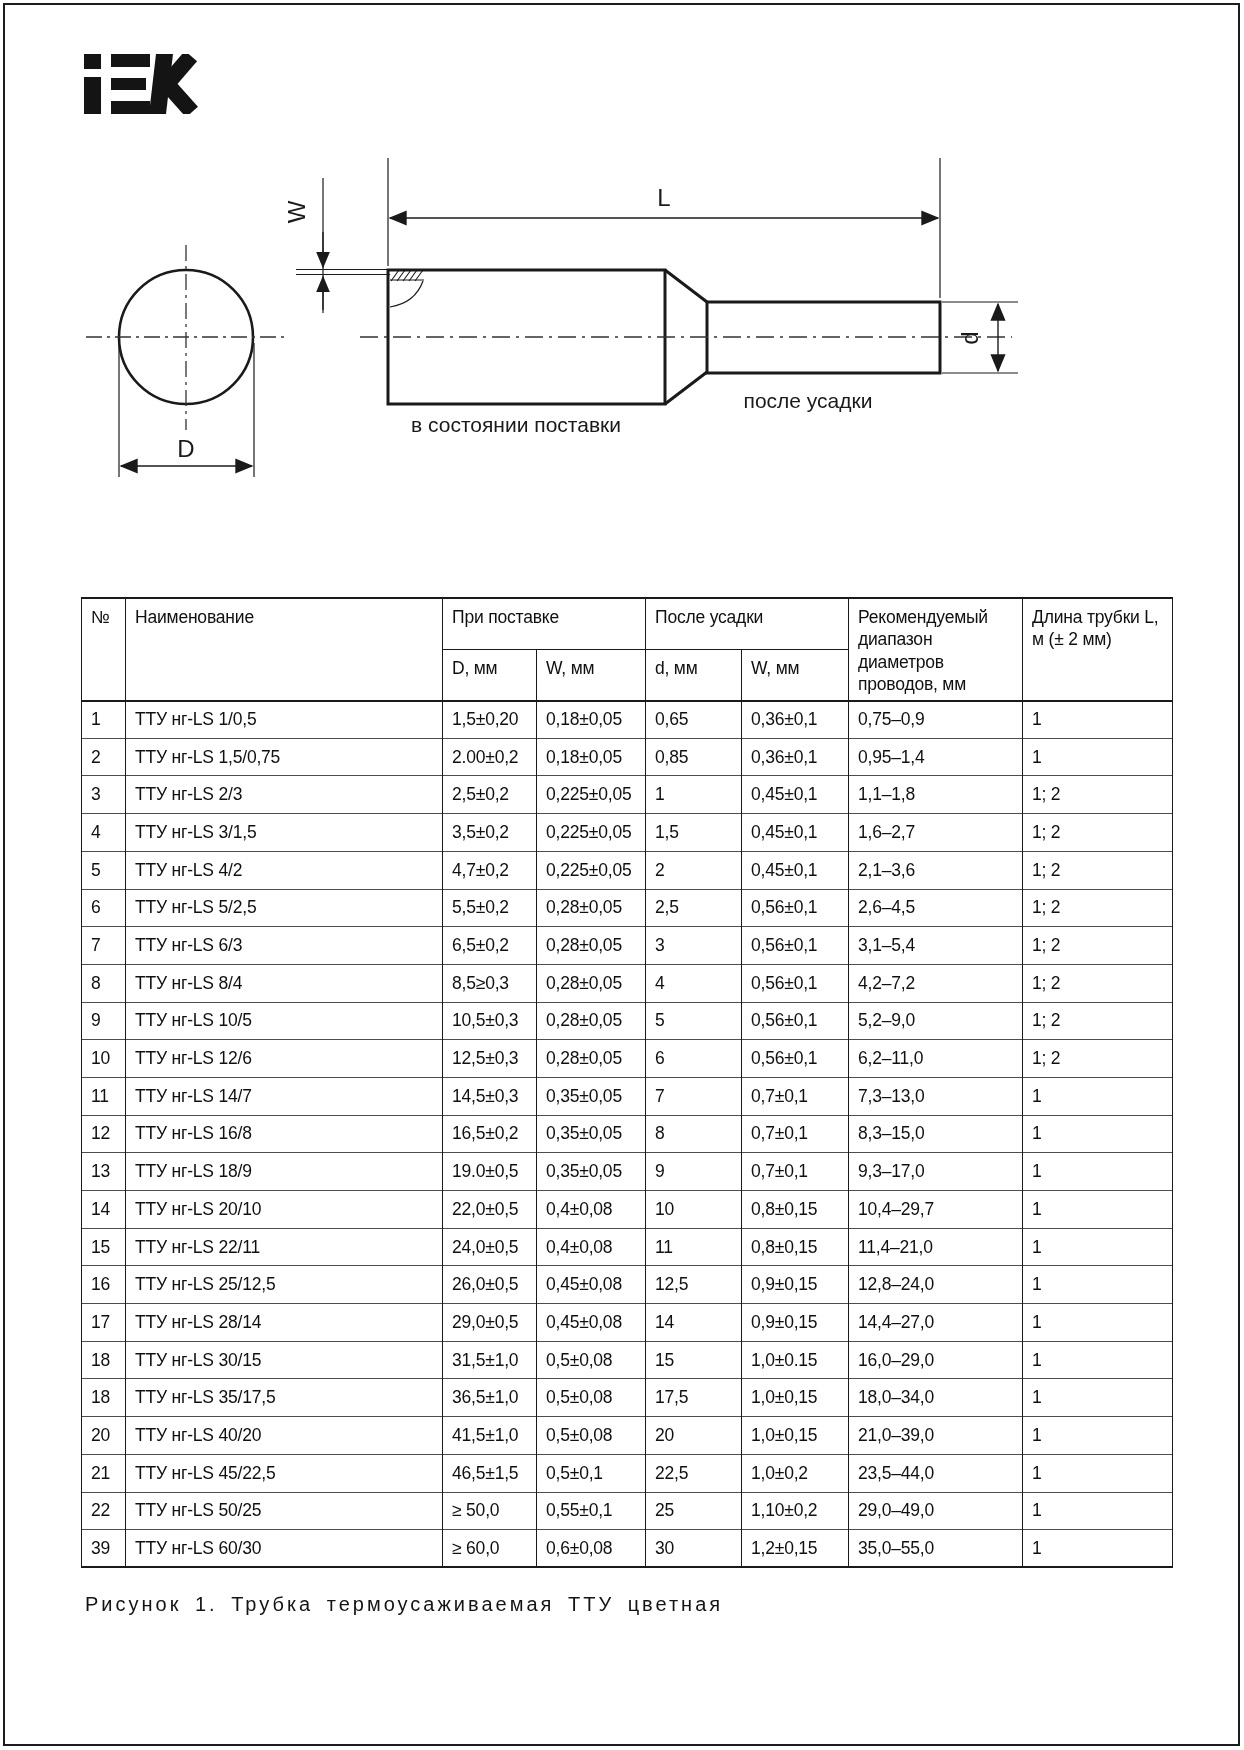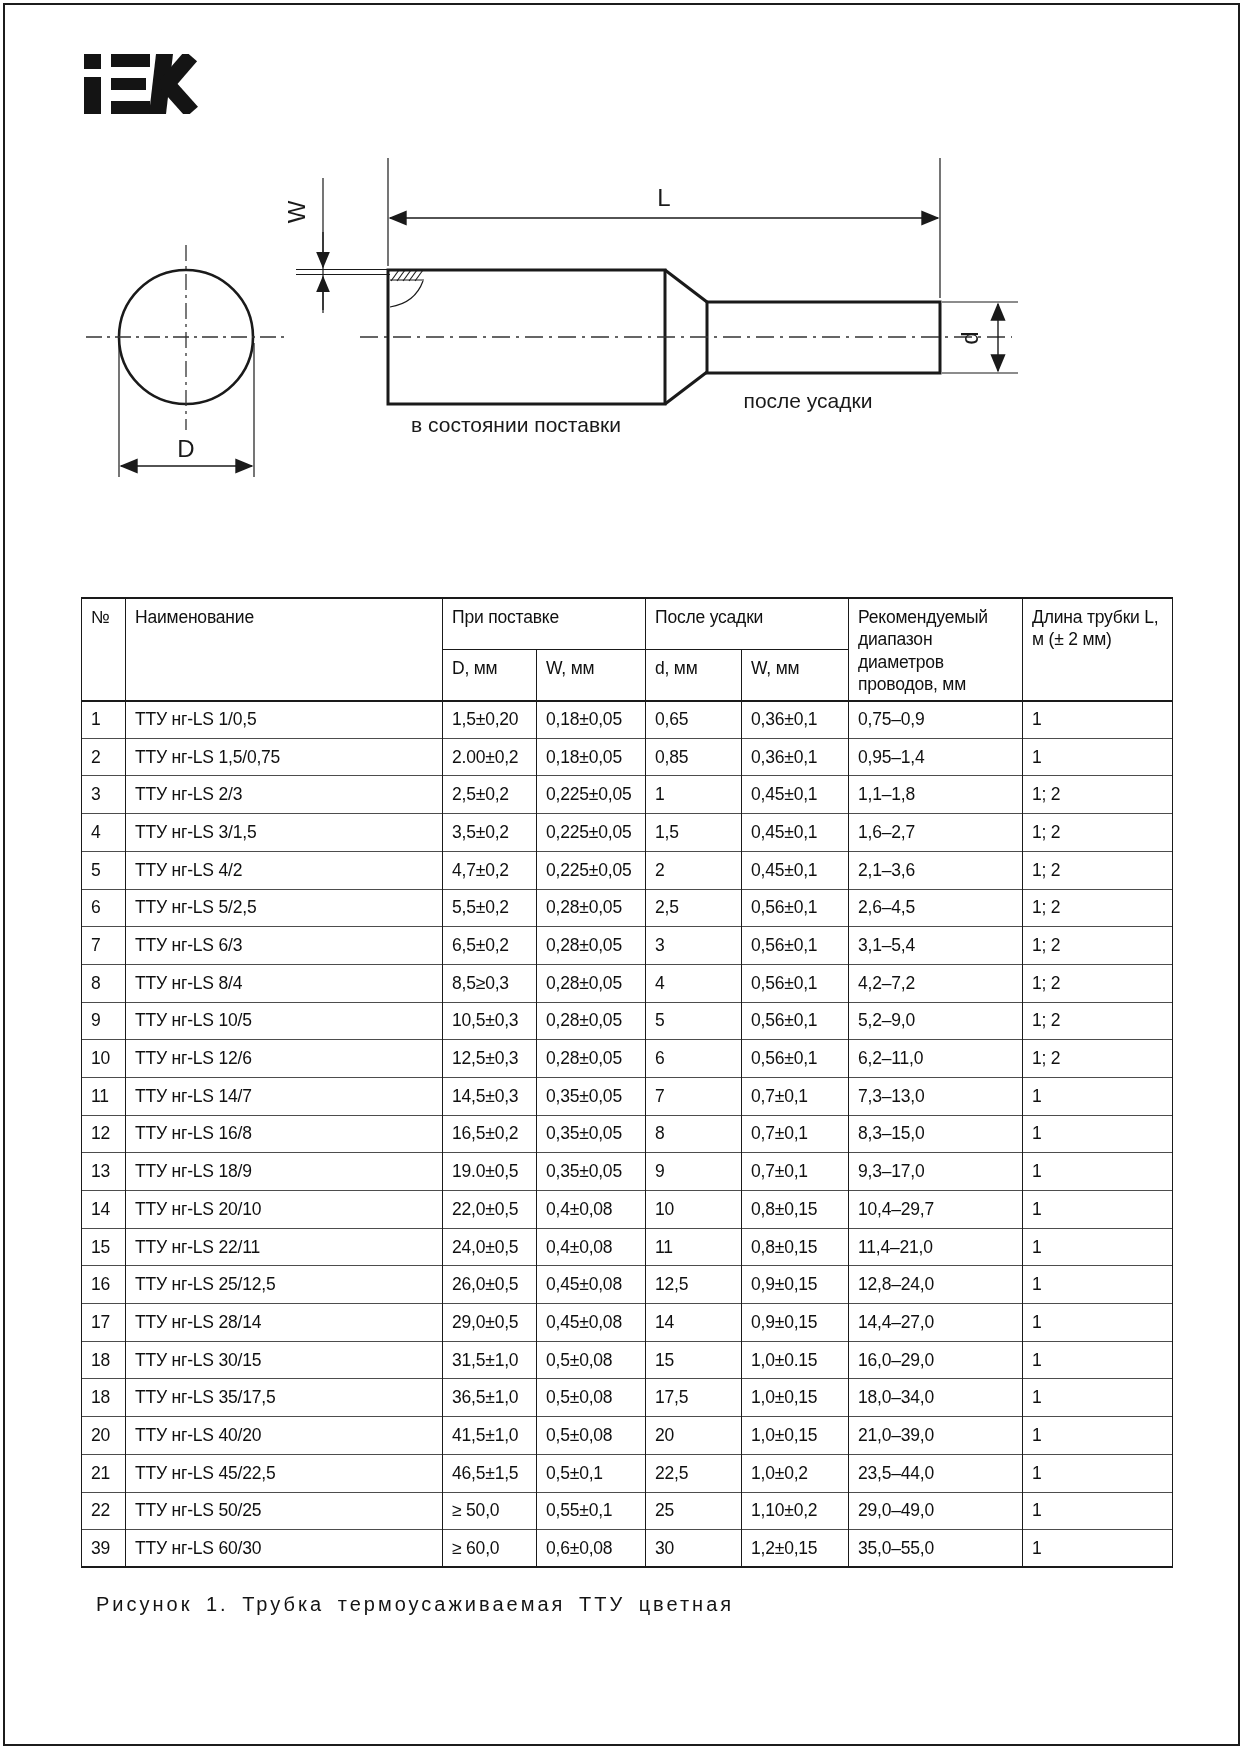--- a/index.html
+++ b/index.html
@@ -59,21 +59,21 @@
   .spec-table thead th { vertical-align: top; padding-top: 7px; line-height: 1.28; white-space: normal; }
   .spec-table thead tr.h1 { height: 40px; }
   .spec-table thead tr.h2 { height: 40px; }
   .spec-table thead tr.h2 th { border-top: 1.2px solid #1a1a1a; }
   .spec-table tbody td { border-top: 1.1px solid #4d4d4d; vertical-align: middle; }
   .spec-table tbody tr { height: 37.7px; }
   .c-num { text-align: center; padding-left: 2px; padding-right: 2px; }
 
   .caption {
     position: absolute;
-    left: 96px; top: 1593px;
+    left: 85px; top: 1593px;
     font-size: 20px;
     letter-spacing: 3px;
     word-spacing: 5px;
     color: #141414;
   }
 </style>
 </head>
 <body>
 
 <div class="page">

